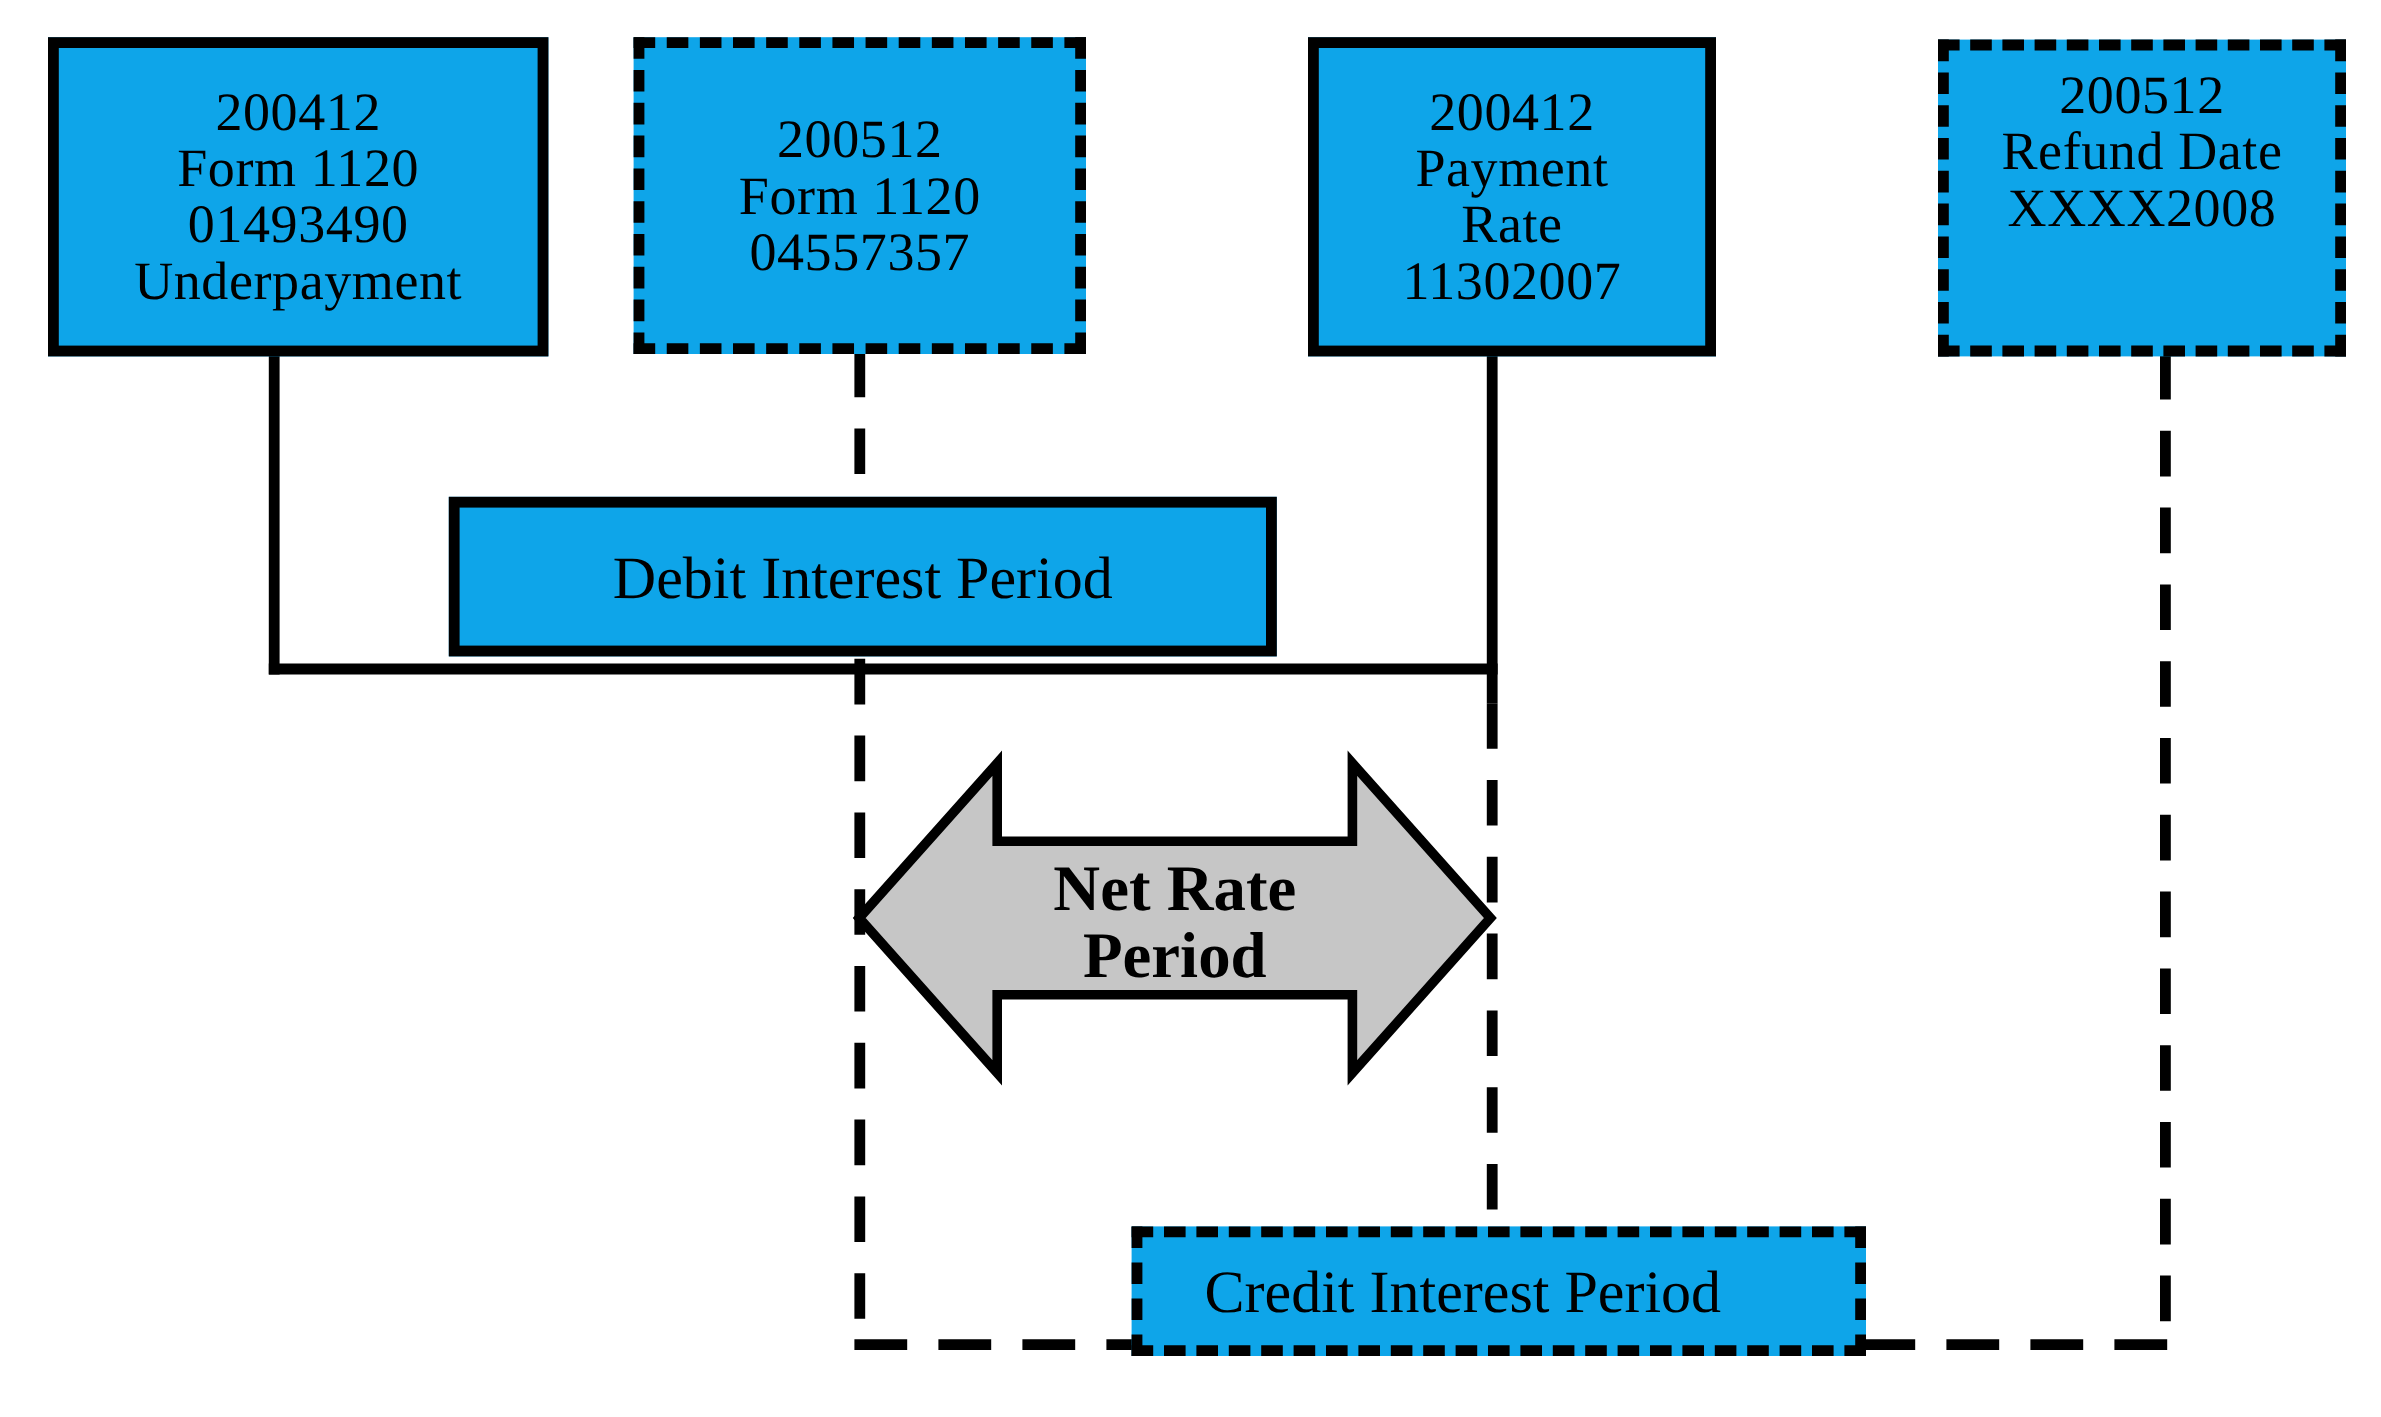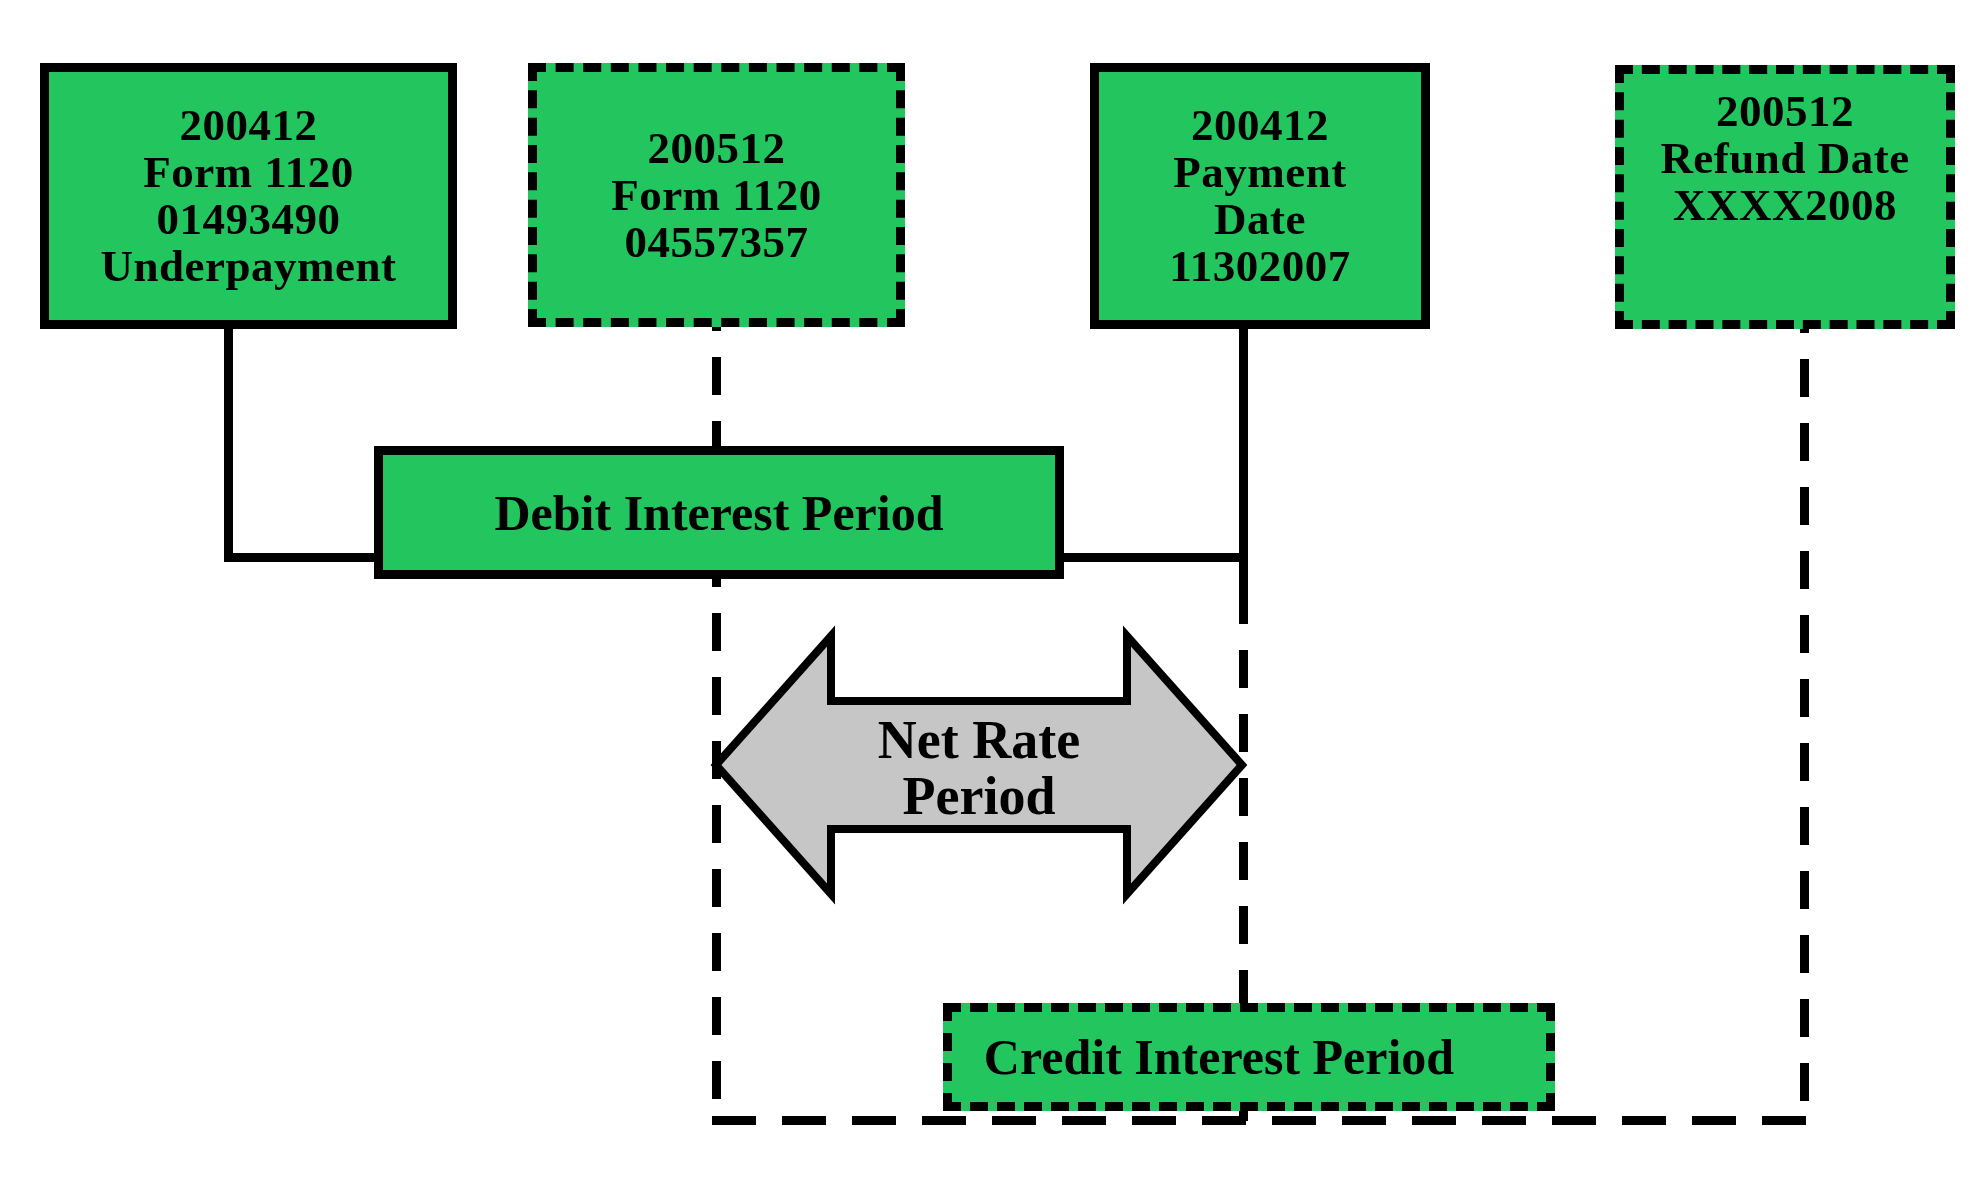--- a/index.html
+++ b/index.html
@@ -18,49 +18,48 @@
     background: #ffffff;
   }
   #wires {
     position: absolute;
     left: 0; top: 0;
     z-index: 1;
   }
   .node {
     position: absolute;
     box-sizing: border-box;
-    background: #22c55e;
+    background: #0ea5e9;
     border: 9px solid #000000;
     z-index: 2;
     display: flex;
     flex-direction: column;
     align-items: center;
     justify-content: center;
     text-align: center;
     color: #000000;
-    font-weight: bold;
-    margin-top: 32px;
+    font-weight: normal;
   }
   .node.dashed { border-style: dashed; }
   .top-box {
     font-size: 45px;
     line-height: 47px;
     letter-spacing: 0.5px;
   }
   #box-underpayment { left: 40px;   top: 31px; width: 417px; height: 266px; }
   #box-overpayment  { left: 528px;  top: 31px; width: 377px; height: 264px; }
   #box-payment-date { left: 1090px; top: 31px; width: 340px; height: 266px; }
   #box-refund-date  { left: 1615px; top: 33px; width: 340px; height: 264px;
                       justify-content: flex-start; padding-top: 14px; }
   .period-box {
     font-size: 50px;
     line-height: 52px;
   }
   #box-debit-period  { left: 374px; top: 414px; width: 690px; height: 133px; }
-  #box-credit-period { left: 943px; top: 971px; width: 612px; height: 108px;
+  #box-credit-period { left: 943px; top: 1022px; width: 612px; height: 108px;
                        padding-right: 60px; }
   .box-line { display: block; }
   .arrow-label {
     font-weight: bold;
     font-size: 54px;
     fill: #000000;
   }
 </style>
 </head>
 <body>
@@ -92,21 +91,21 @@
 
   <div class="node top-box dashed" id="box-overpayment">
     <span class="box-line">200512</span>
     <span class="box-line">Form 1120</span>
     <span class="box-line">04557357</span>
   </div>
 
   <div class="node top-box" id="box-payment-date">
     <span class="box-line">200412</span>
     <span class="box-line">Payment</span>
-    <span class="box-line">Date</span>
+    <span class="box-line">Rate</span>
     <span class="box-line">11302007</span>
   </div>
 
   <div class="node top-box dashed" id="box-refund-date">
     <span class="box-line">200512</span>
     <span class="box-line">Refund Date</span>
     <span class="box-line">XXXX2008</span>
   </div>
 
   <div class="node period-box" id="box-debit-period">

